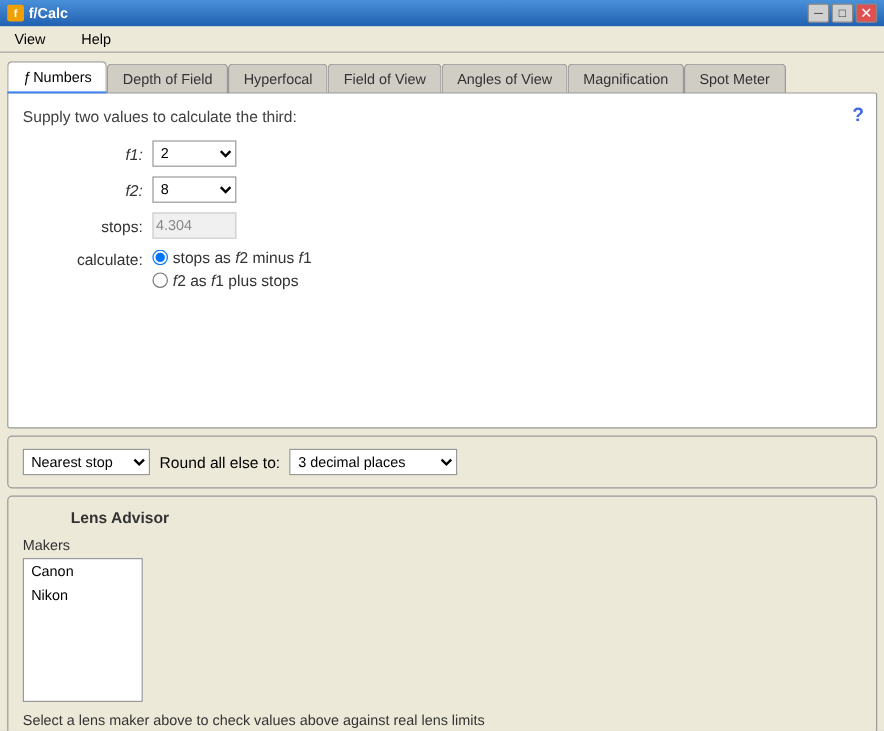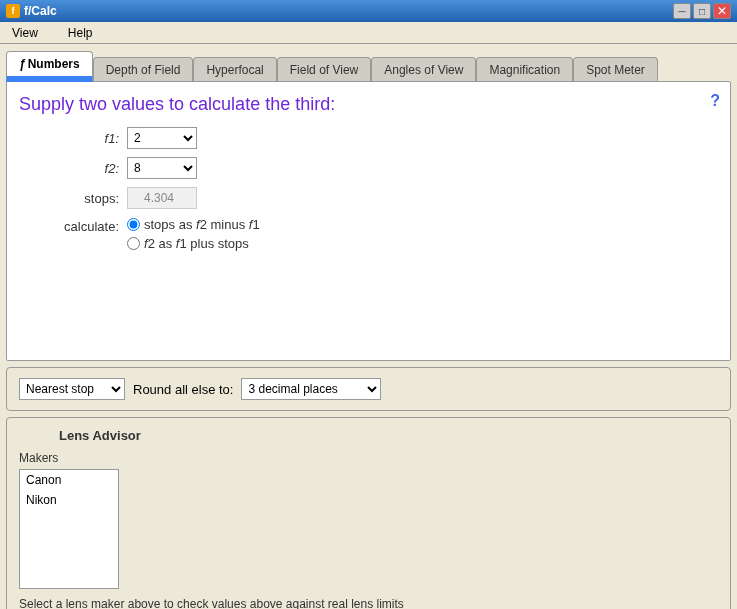--- a/index.html
+++ b/index.html
@@ -103,45 +103,45 @@
       border-bottom: none;
       cursor: pointer;
       font-size: 12px;
       color: #333;
       position: relative;
       top: 1px;
       border-radius: 4px 4px 0 0;
     }
     .tab.active {
       background: #ffffff;
-      border-bottom: 6px solid #3b82f6;
+      border-bottom: 2px solid #3b82f6;
       color: #000;
-      font-weight: bold;
+      font-weight: normal;
       z-index: 2;
     }
     .tab .tab-icon {
       font-style: italic;
       margin-right: 2px;
     }
 
     
     .tab-content {
       background: #ffffff;
       border: 1px solid #999;
       padding: 12px;
       position: relative;
       z-index: 1;
       margin-bottom: 6px;
       border-radius: 0 2px 2px 2px;
       min-height: 280px;
     }
 
     .supply-text {
-      font-size: 18px;
-      color: #6d28d9;
+      font-size: 13px;
+      color: #404040;
       margin-bottom: 12px;
     }
 
     
     .form-row {
       display: flex;
       align-items: center;
       margin-bottom: 8px;
       padding-left: 40px;
     }
@@ -166,21 +166,21 @@
       padding: 1px 2px;
     }
 
     .stops-input {
       width: 70px;
       height: 22px;
       border: 1px solid #ccc;
       background: #f0f0f0;
       color: #888;
       font-size: 12px;
-      padding: 1px 16px;
+      padding: 1px 2px;
     }
 
     .calculate-row {
       display: flex;
       flex-direction: column;
       padding-left: 40px;
       margin-top: 4px;
     }
     .calculate-label-row {
       display: flex;

